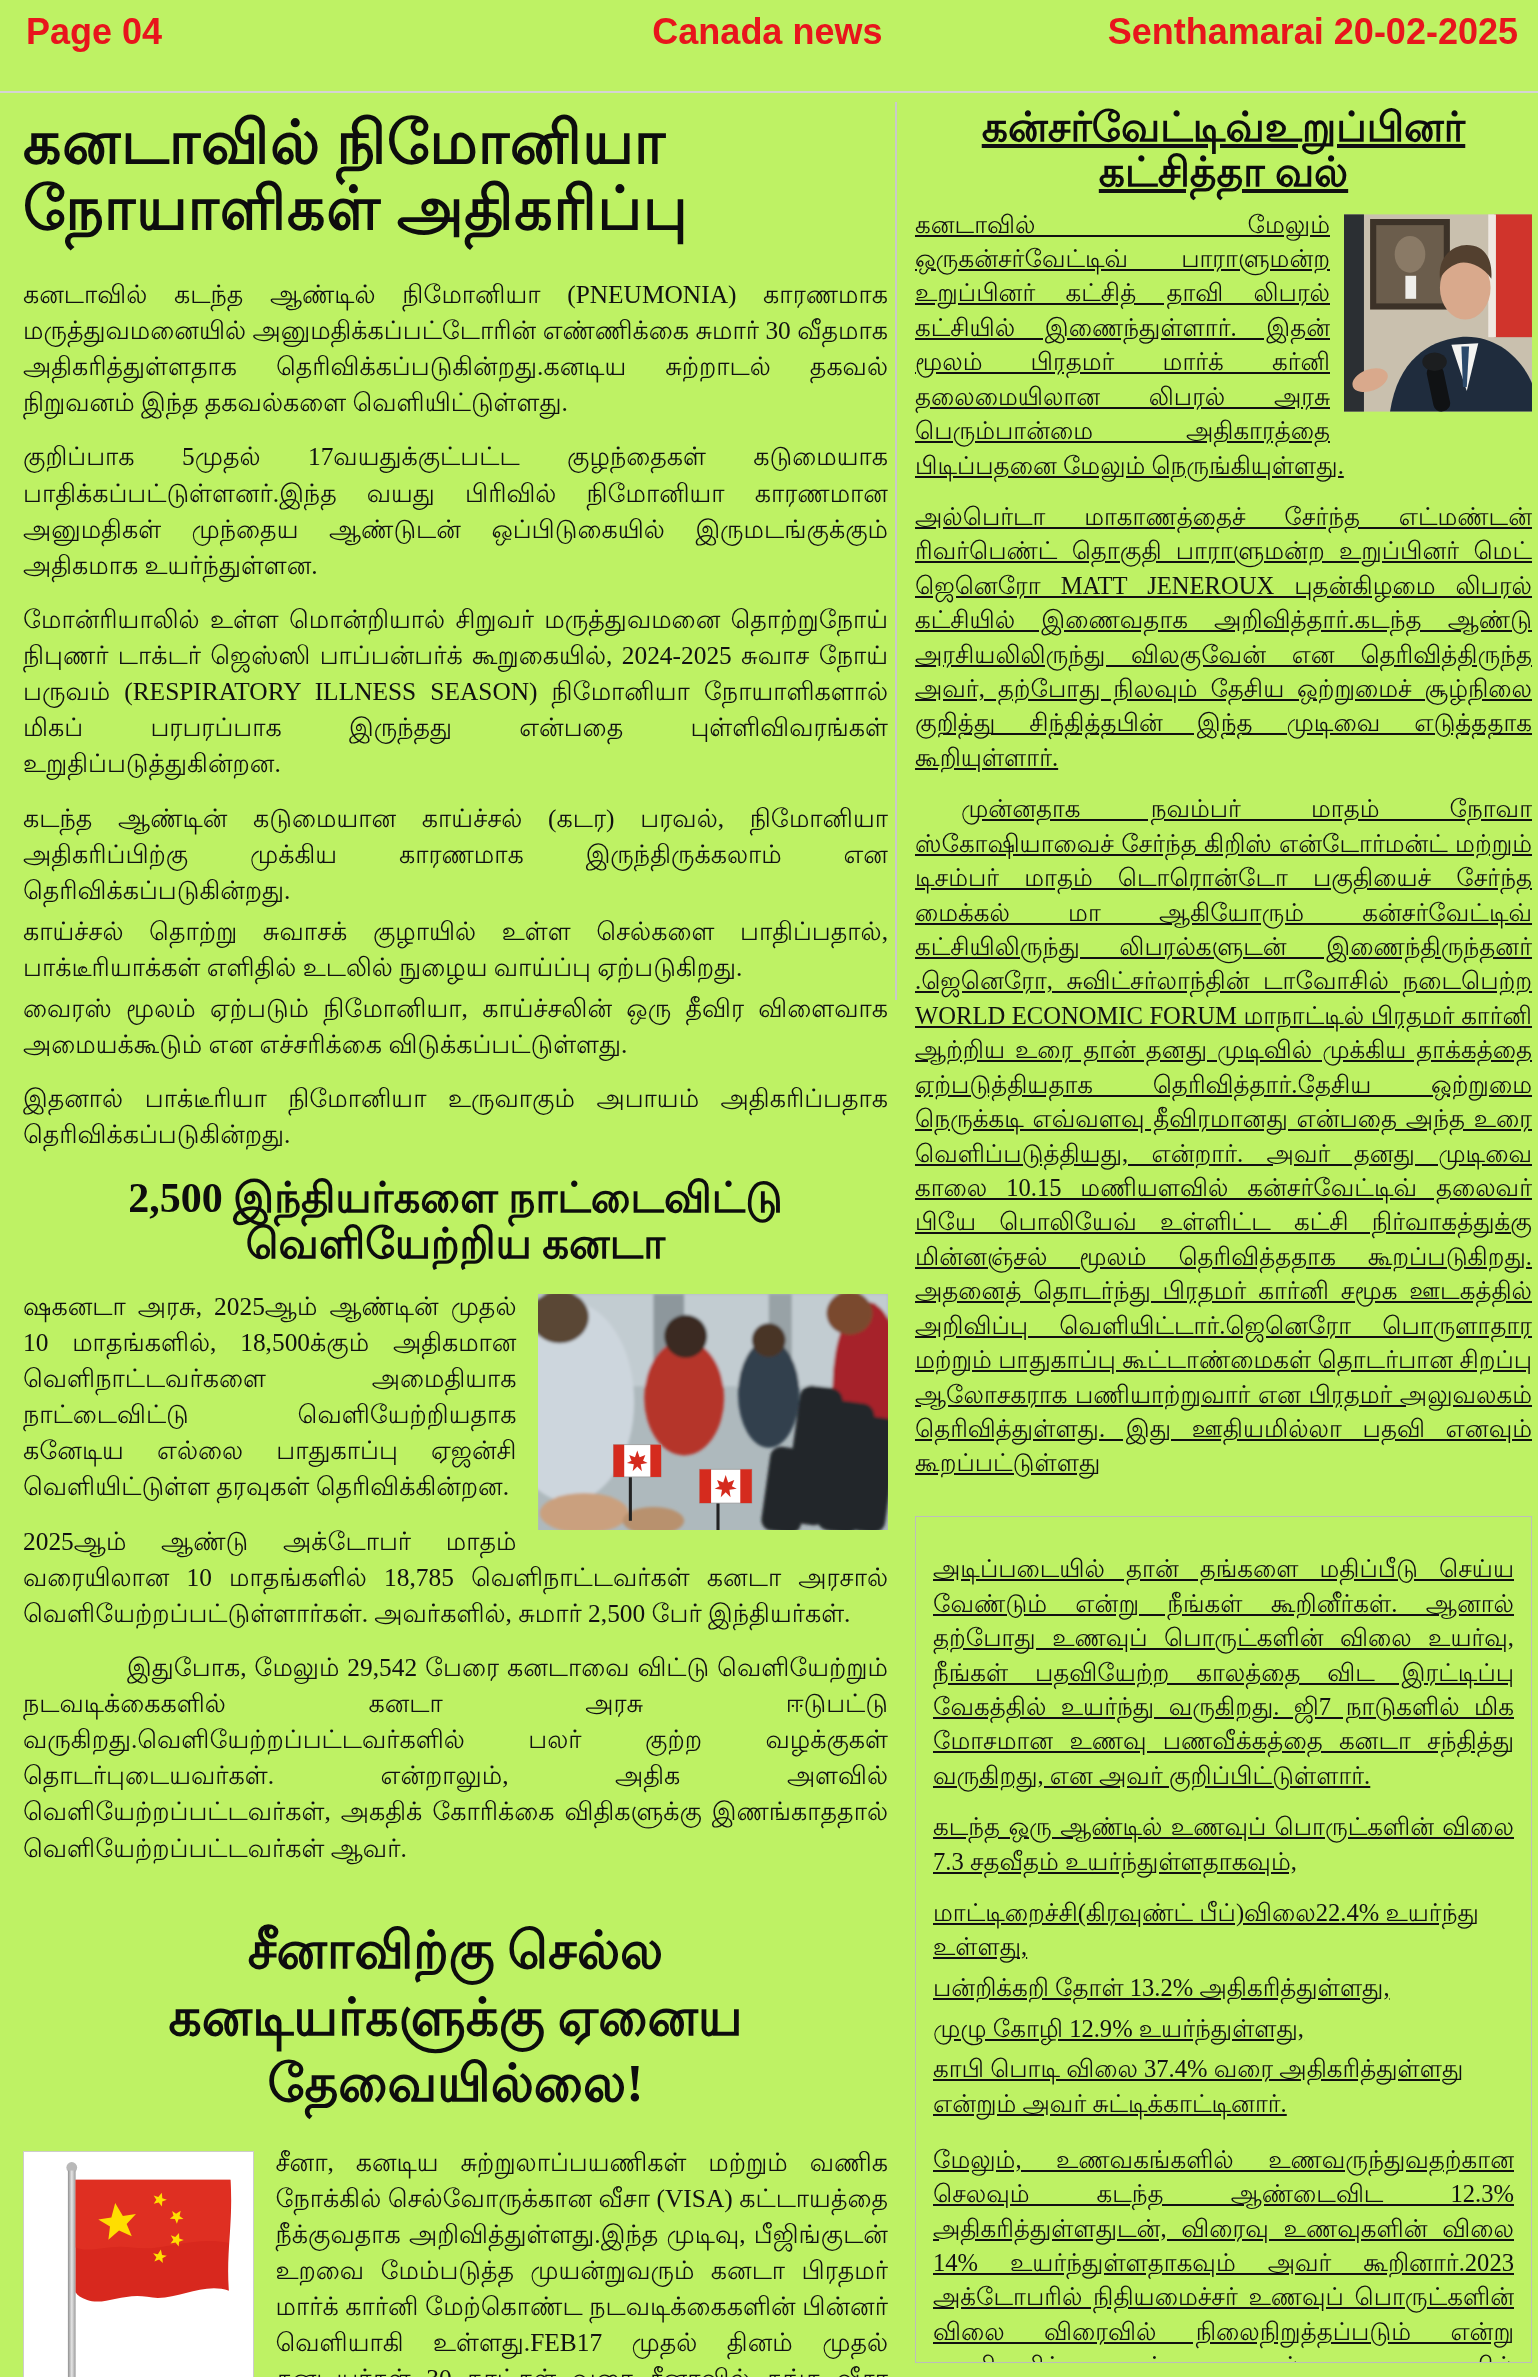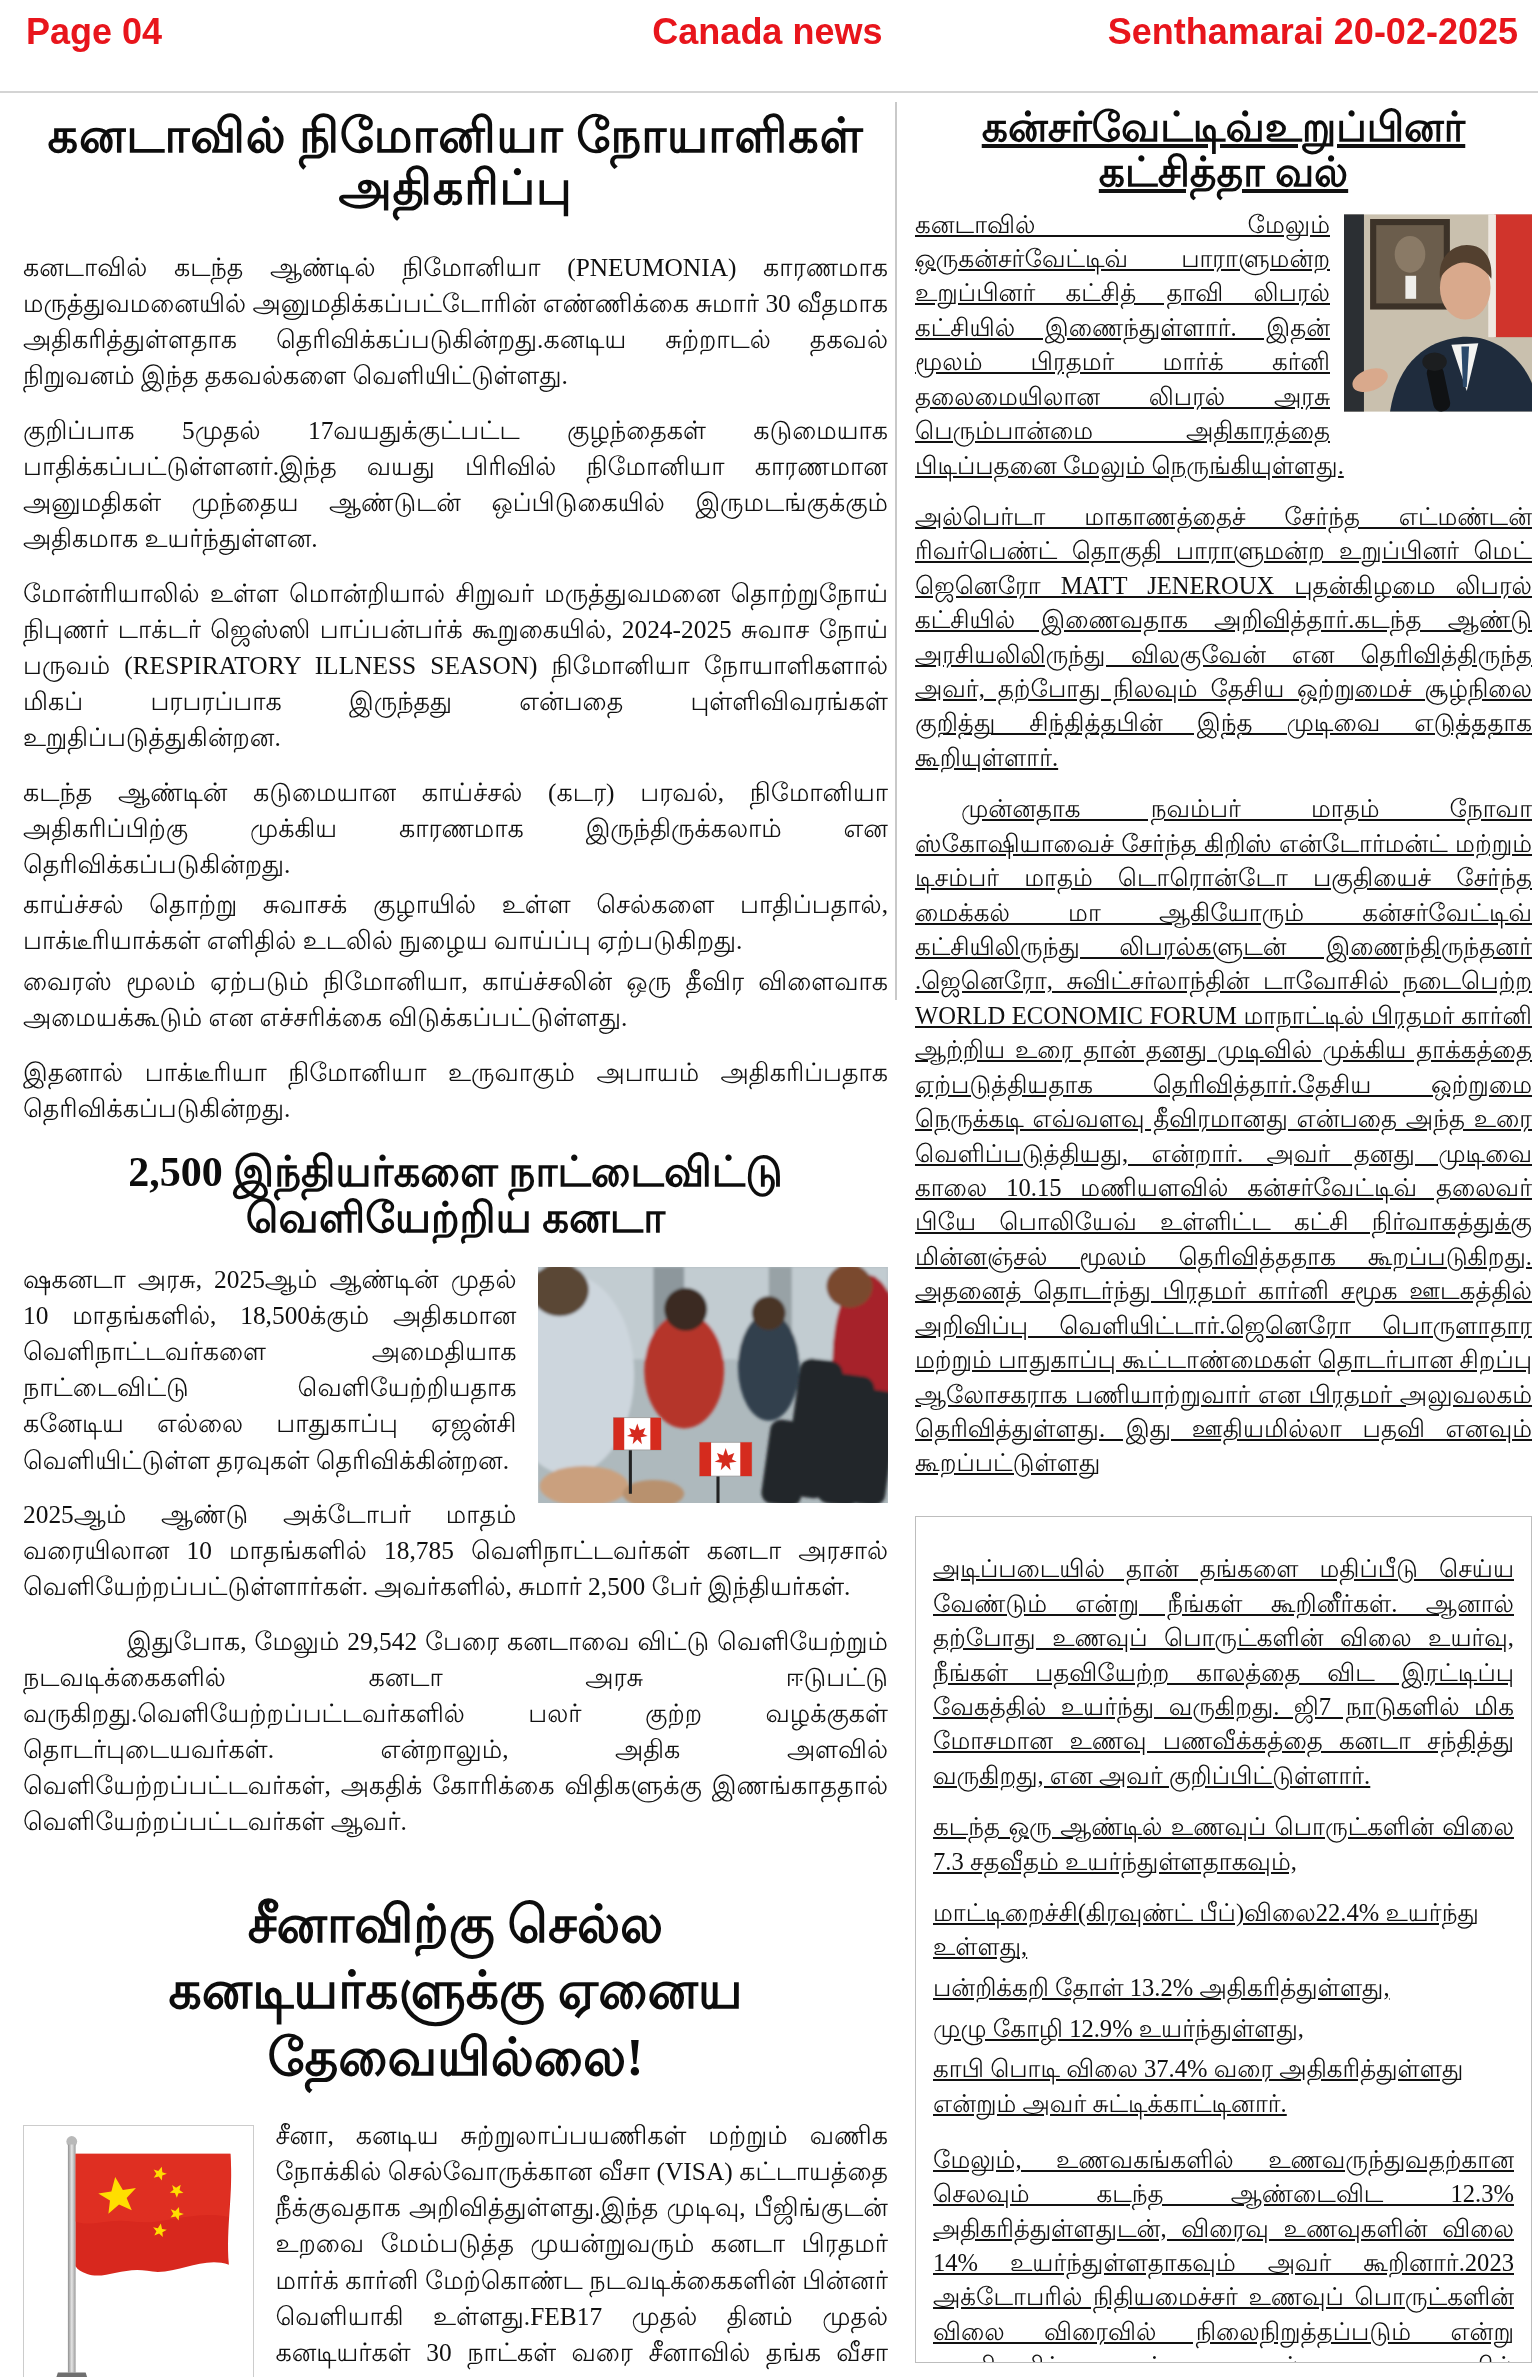--- a/index.html
+++ b/index.html
@@ -1,30 +1,30 @@
 <!DOCTYPE html>
 <html style="font-size:12.3px"><head>
 <meta charset="utf-8">
 <style>
   html,body{margin:0;padding:0;background:#e9e9e9;}
-  .page{position:relative;width:1538px;height:2377px;background:#ffffff;overflow:hidden;
+  .page{position:relative;width:1538px;height:2377px;background:#bef264;overflow:hidden;
         font-family:"Liberation Serif", serif;color:#111;}
   
   .masthead{position:absolute;top:10.8px;left:26px;right:20px;display:flex;justify-content:space-between;
             align-items:baseline;font-family:"Liberation Sans", sans-serif;font-weight:bold;
             font-size:36px;color:#e8151c;}
   .masthead .mid{position:absolute;left:50%;transform:translateX(-52%);}
   .rule{position:absolute;top:91px;left:0;width:1538px;height:2.3px;background:#d4d4d4;}
   .vline{position:absolute;left:895px;top:102px;width:1.5px;height:898px;background:#c9c9c9;}
 
   
   .left{position:absolute;left:23px;top:102px;width:865px;}
   .left p{font-size:25.4px;line-height:1.42;text-align:justify;margin:0 0 18.5px;}
   h1,h2{font-weight:bold;color:#0d0d0d;}
-  .h-a1{font-size:48px;text-align:center;margin:7.7px 0 34px;letter-spacing:0.8px;line-height:1.1;}
+  .h-a1{font-size:60px;text-align:left;margin:7.7px 0 34px;letter-spacing:0.8px;line-height:1.1;}
   .h-a2{font-size:42px;text-align:center;margin:23px 0 20px;line-height:1.1;}
   .h-center2{font-size:52px;text-align:center;line-height:1.28;margin:34px 0 26px;}
   .photoA{float:right;width:350px;height:236px;margin:6.2px 0 9.2px 21.5px;}
   .flagbox{float:left;width:231px;height:275px;border:1.5px solid #cccccc;background:#fff;
            margin:7.7px 21.5px 9.2px 0;box-sizing:border-box;}
   .indent135{text-indent:104px;}
   .clearfix::after{content:"";display:block;clear:both;}
 
   
   .right{position:absolute;left:915px;top:102px;width:617px;height:2261px;display:flex;flex-direction:column;text-decoration:underline;}

